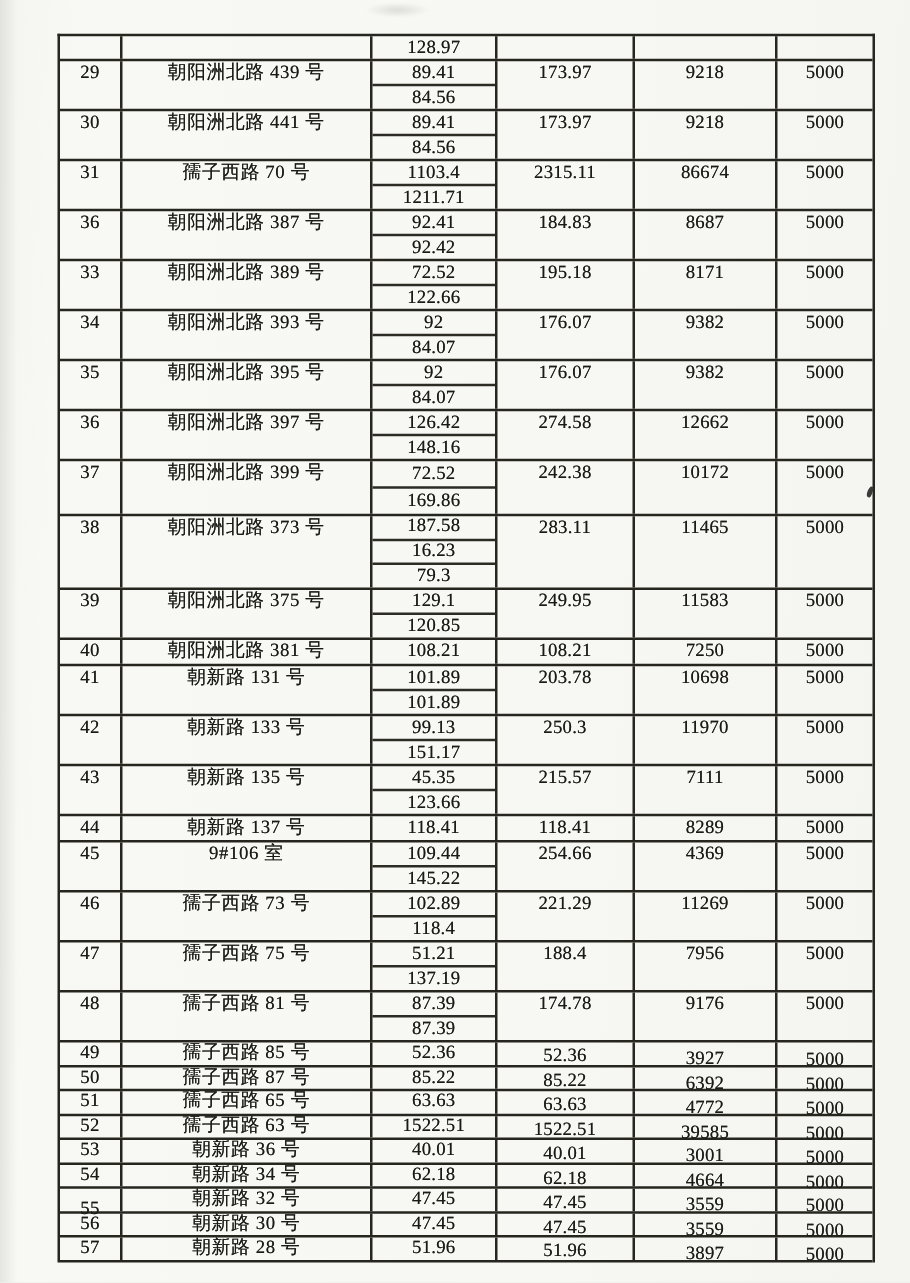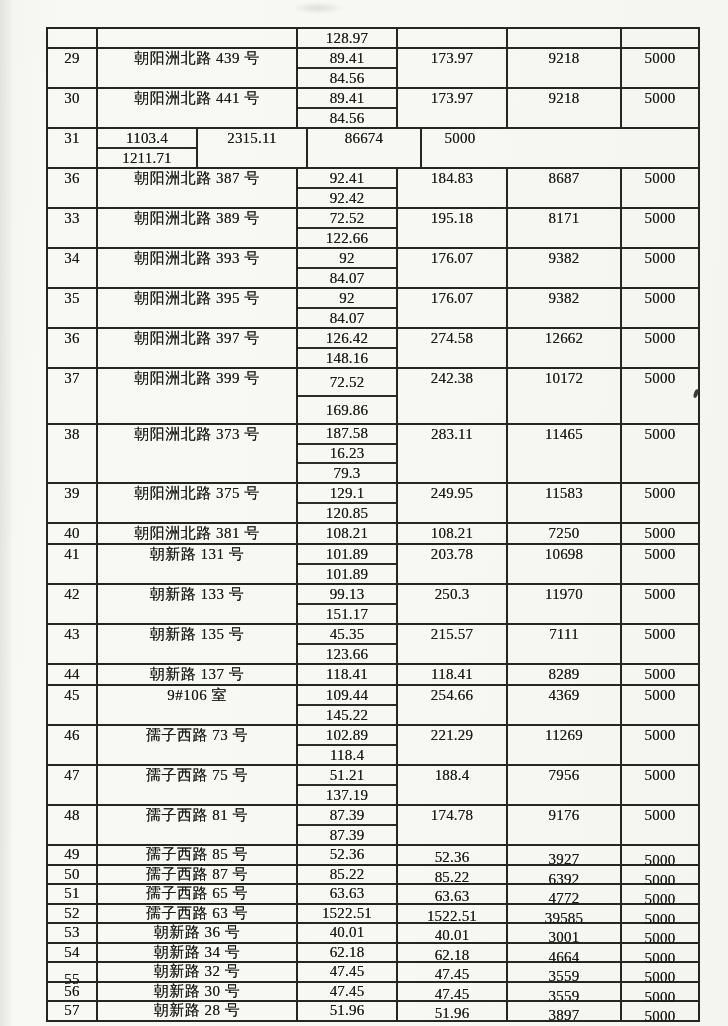--- a/index.html
+++ b/index.html
@@ -158,20 +158,23 @@
         </div>
     <div class="cell c-deposit">
           <span class="cw" style="height: 19px;">5000</span>
         </div>
   </div>
 
   <div class="row" style="height: 40px;">
     <div class="cell c-no">
           <span class="cw" style="height: 19px;">31</span>
         </div>
+    <div class="cell c-addr">
+          <span class="cw" style="height: 19px;">孺子西路 70 号</span>
+        </div>
     <div class="cell c-vals">
           <div class="sub sub-line">1103.4</div>
           <div class="sub">1211.71</div>
         </div>
     <div class="cell c-total">
           <span class="cw" style="height: 19px;">2315.11</span>
         </div>
     <div class="cell c-amount">
           <span class="cw" style="height: 19px;">86674</span>
         </div>
@@ -283,21 +286,21 @@
           <span class="cw" style="height: 19px;">274.58</span>
         </div>
     <div class="cell c-amount">
           <span class="cw" style="height: 19px;">12662</span>
         </div>
     <div class="cell c-deposit">
           <span class="cw" style="height: 19px;">5000</span>
         </div>
   </div>
 
-  <div class="row" style="height: 56px;">
+  <div class="row" style="height: 44px;">
     <div class="cell c-no">
           <span class="cw" style="height: 19px;">37</span>
         </div>
     <div class="cell c-addr">
           <span class="cw" style="height: 19px;">朝阳洲北路 399 号</span>
         </div>
     <div class="cell c-vals">
           <div class="sub sub-line">72.52</div>
           <div class="sub">169.86</div>
         </div>

